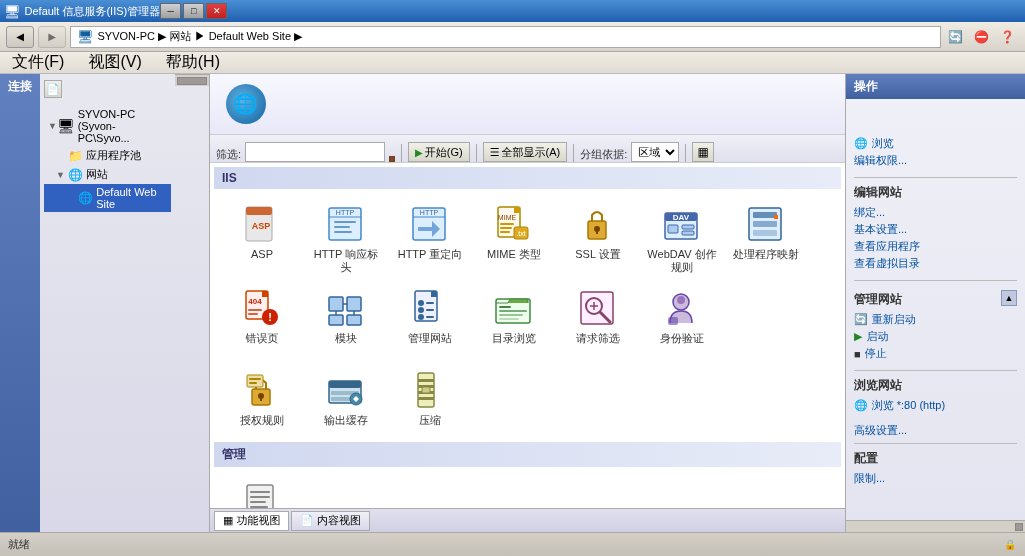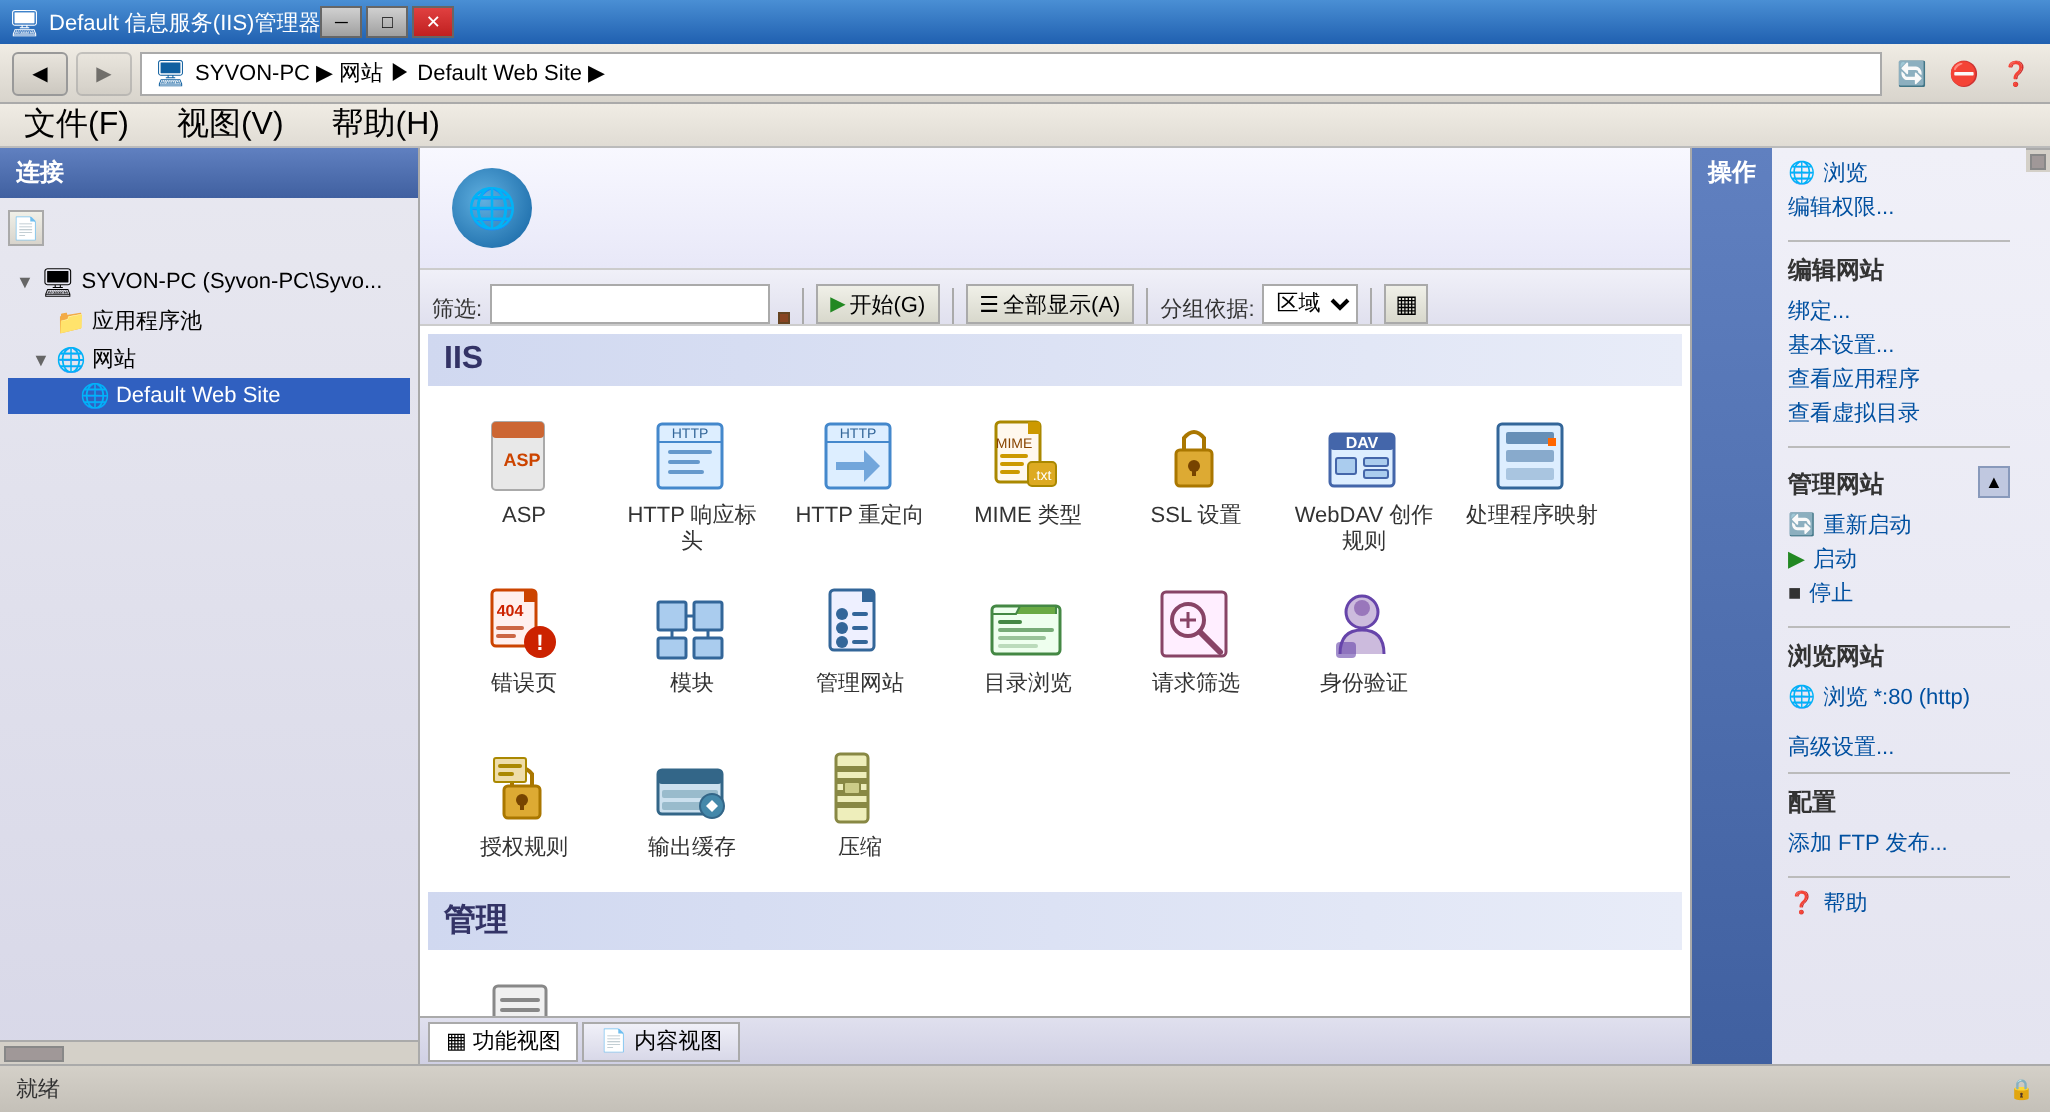--- a/index.html
+++ b/index.html
@@ -62,21 +62,21 @@
       display: flex;
       height: calc(556px - 22px - 30px - 22px - 24px);
     }
     
     
     .sidebar {
       width: 210px;
       background: linear-gradient(to bottom, #e8e8f0, #d8d8e8);
       border-right: 1px solid #aaa;
       display: flex;
-      flex-direction: column;
+      flex-direction: row;
     }
     .sidebar-header {
       background: linear-gradient(to bottom, #6080c0, #4060a0);
       color: white;
       padding: 4px 8px;
       font-size: 12px;
       font-weight: bold;
     }
     .sidebar-content { flex: 1; overflow: auto; padding: 4px; }
     .tree-item { display: flex; align-items: center; padding: 2px 4px; cursor: pointer; font-size: 12px; }
@@ -136,21 +136,21 @@
     .view-btn { width: 22px; height: 20px; background: linear-gradient(to bottom, #f0f0e8, #d8d8cc); border: 1px solid #aaa; cursor: pointer; display: flex; align-items: center; justify-content: center; }
     
     
     .icons-scroll-area {
       flex: 1;
       overflow-y: auto;
       overflow-x: hidden;
       padding: 4px;
     }
     .section-header {
-      font-size: 16px; color: #336; font-weight: bold;
+      font-size: 12px; color: #336; font-weight: bold;
       padding: 4px 8px; background: linear-gradient(to right, #d0d8f0, #e8ecf8);
       margin-bottom: 6px;
     }
     .icons-grid {
       display: flex;
       flex-wrap: wrap;
       gap: 4px;
       padding: 4px 8px;
       margin-bottom: 6px;
     }
@@ -179,22 +179,23 @@
       border: 1px solid #aaa; font-size: 11px; cursor: pointer; display: flex; align-items: center; gap: 3px;
     }
     .tab-btn.active { background: white; }
     
     
     .right-panel {
       width: 180px;
       background: linear-gradient(to bottom, #f0f0f8, #e4e4f0);
       border-left: 1px solid #aaa;
       display: flex;
-      flex-direction: row;
+      flex-direction: column;
       overflow: hidden;
+      gap: 32px;
     }
     .right-header {
       background: linear-gradient(to bottom, #6080c0, #4060a0);
       color: white;
       padding: 4px 8px;
       font-size: 12px;
       font-weight: bold;
     }
     .right-content { flex: 1; overflow-y: auto; padding: 4px 8px; }
     .right-section { margin-bottom: 8px; }
@@ -651,20 +652,23 @@
 
       <a class="right-link">
         <span>高级设置...</span>
       </a>
 
       <div class="section-divider"></div>
 
       <div class="right-section">
         <div class="right-section-title">配置</div>
         <a class="right-link">
+          <span>限制...</span>
+        </a>
+        <a class="right-link">
           <span>添加 FTP 发布...</span>
         </a>
       </div>
 
       <div class="section-divider"></div>
 
       <div class="right-section">
         <a class="right-link">
           <span>❓</span>
           <span>帮助</span>

